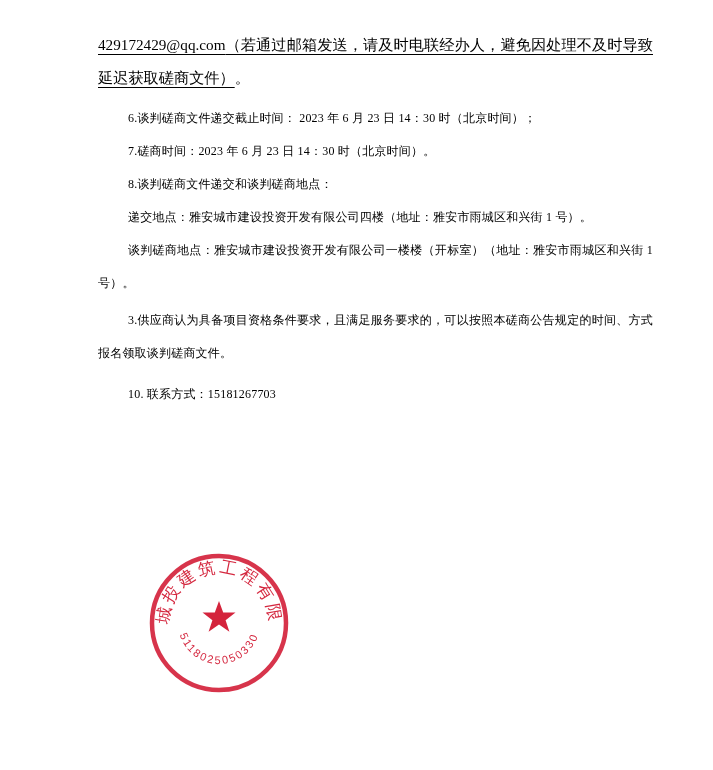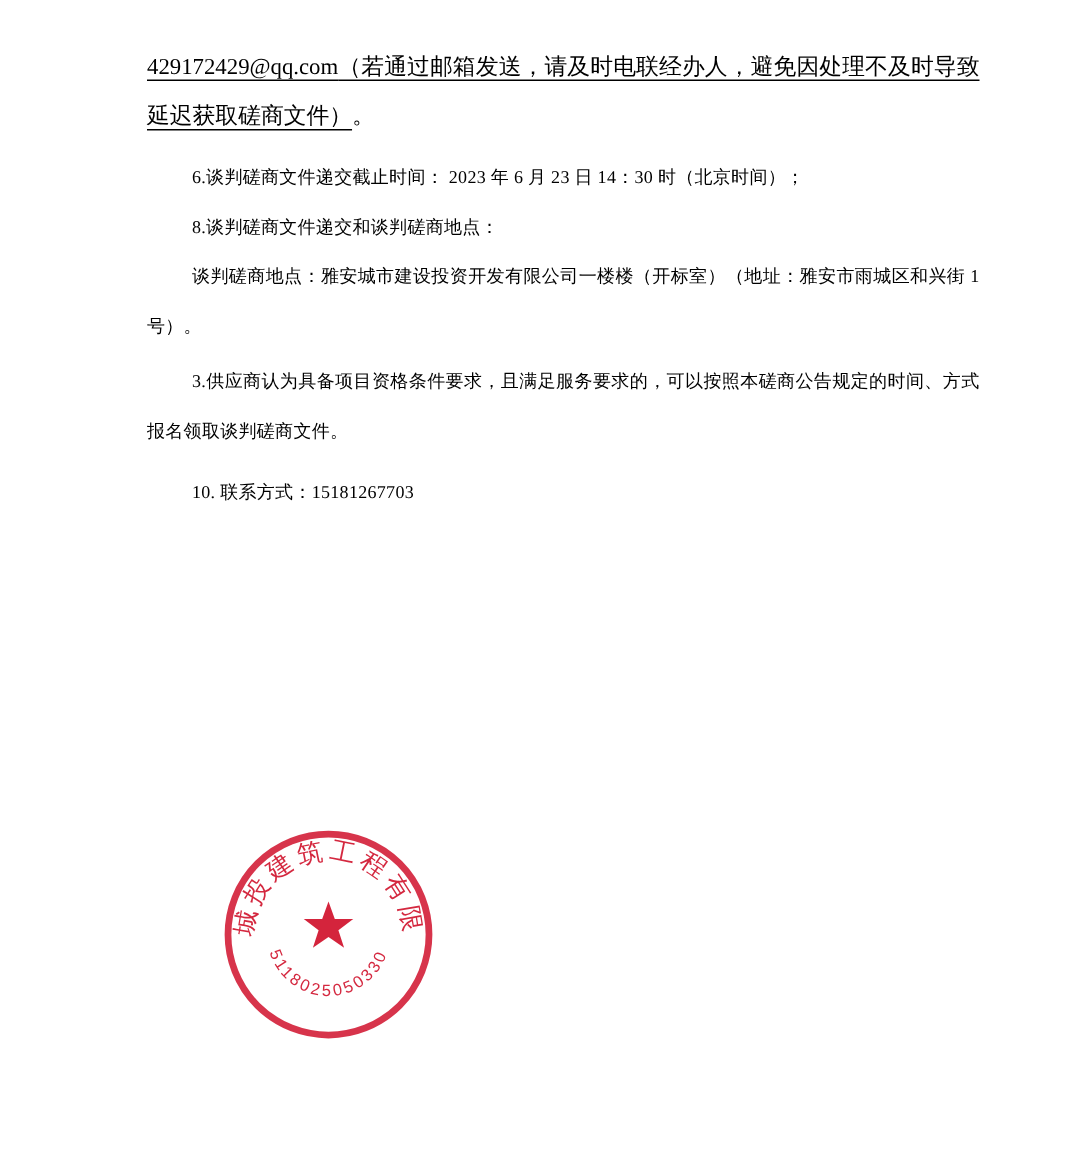--- a/index.html
+++ b/index.html
@@ -74,25 +74,29 @@
   <div class="email-line">
     <span class="u mono">429172429@qq.com</span><span class="u">（若通过邮箱发送，请及时电联经办人，避免因处理不及时导致延迟获取磋商文件）</span><span>。</span>
   </div>
 
   <div class="gap-m"></div>
 
   <div class="para indent">
     <span>6.</span><span>谈判磋商文件递交截止时间：  2023 年 6 月 23 日 14：30 时（北京时间）；</span>
   </div>
 
+  <div class="para indent">
+    <span>7.</span><span>磋商时间：2023 年 6 月 23 日 14：30 时（北京时间）。</span>
+  </div>
 
   <div class="para indent">
     <span>8.</span><span>谈判磋商文件递交和谈判磋商地点：</span>
   </div>
 
+  <div class="para indent">递交地点：雅安城市建设投资开发有限公司四楼（地址：雅安市雨城区和兴街 1 号）。</div>
 
   <div class="para indent">谈判磋商地点：雅安城市建设投资开发有限公司一楼楼（开标室）（地址：雅安市雨城区和兴街 1 号）。</div>
 
   <div class="gap-s"></div>
 
   <div class="para indent">3.供应商认为具备项目资格条件要求，且满足服务要求的，可以按照本磋商公告规定的时间、方式报名领取谈判磋商文件。</div>
 
   <div class="gap-s"></div>
 
 

